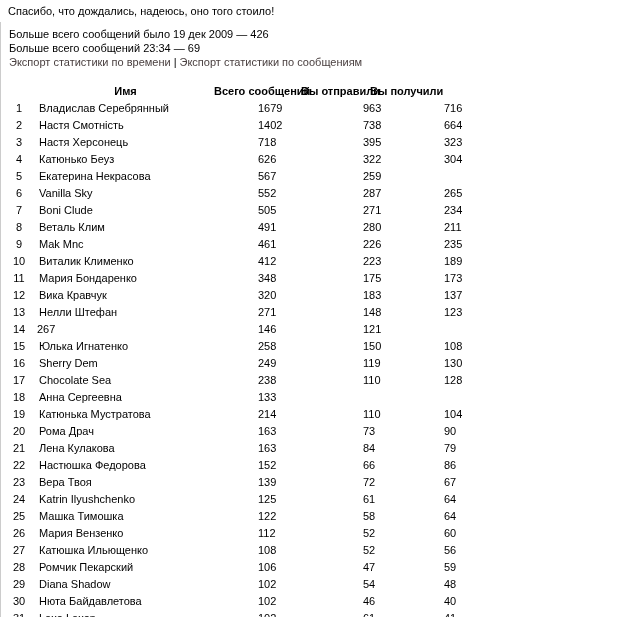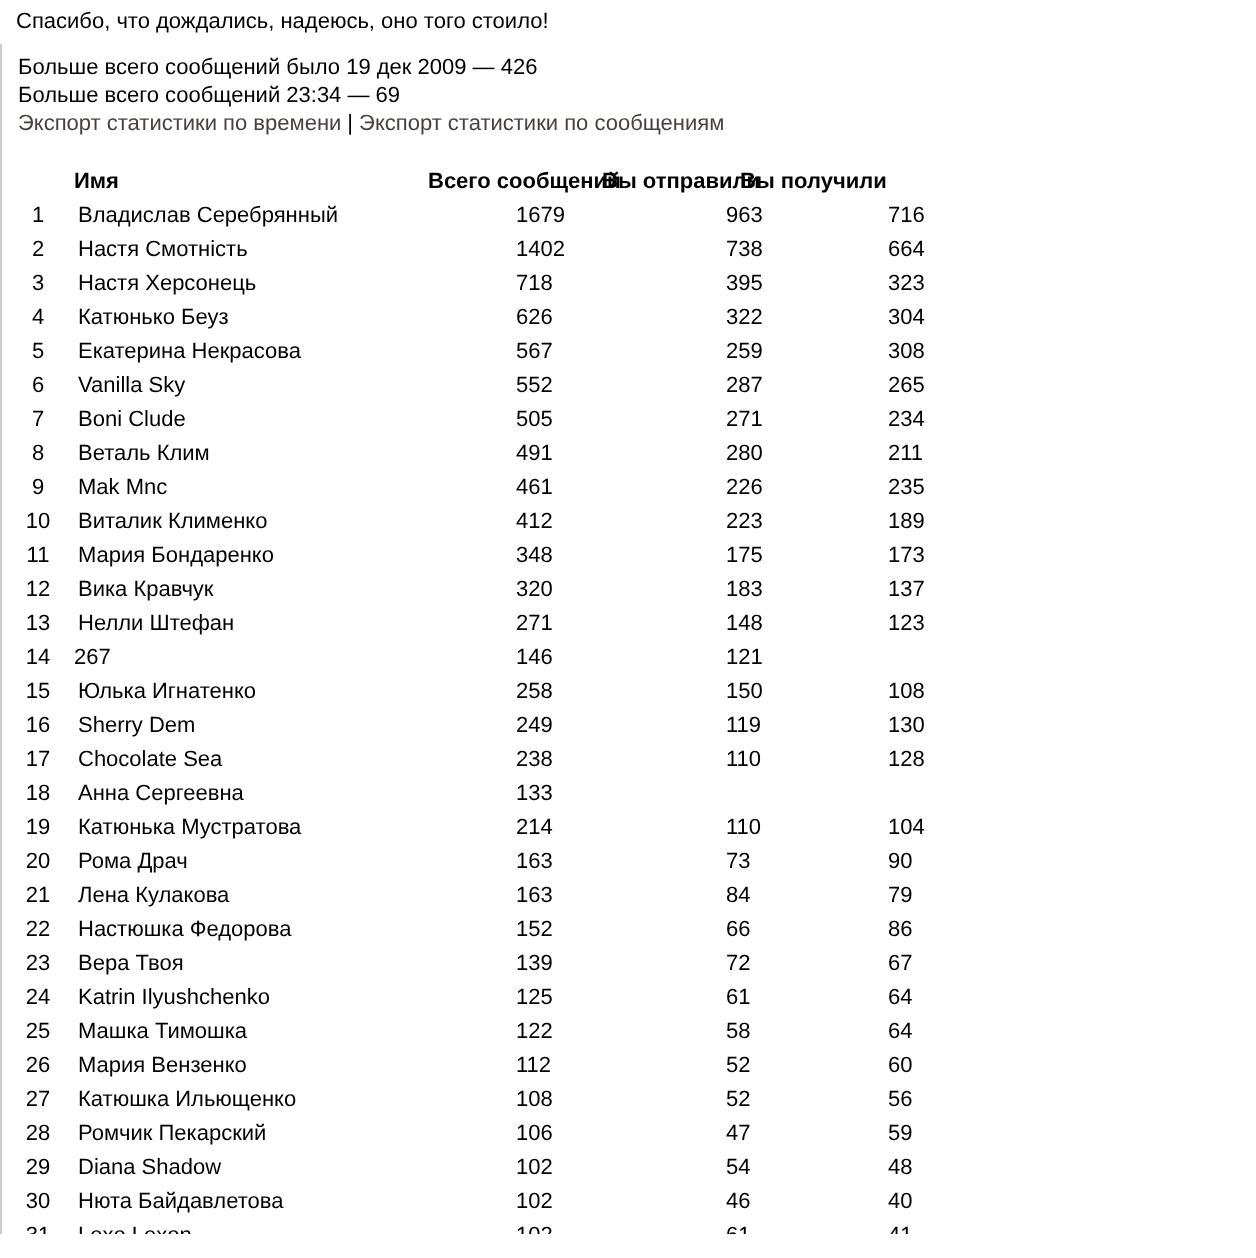--- a/index.html
+++ b/index.html
@@ -60,21 +60,21 @@
     display: grid;
     grid-template-columns: 36px 177px 87px 69px 1fr;
     height: 18px;
     line-height: 18px;
     font-weight: bold;
     white-space: nowrap;
   }
   .c-rank { text-align: center; }
   .c-name { padding-left: 2px; overflow: hidden; }
   .c-num  { text-align: left; }
-  .thead .c-name { padding-left: 0; }
+  .thead .c-name { text-align: center; padding-left: 0; }
 </style>
 </head>
 <body>
 
 <div class="page">
 
   <div class="title">Спасибо, что дождались, надеюсь, оно того стоило!</div>
 
   <div class="content-box">
 
@@ -125,21 +125,20 @@
     <div class="c-num">626</div>
     <div class="c-num">322</div>
     <div class="c-num">304</div>
   </div>
 
   <div class="row">
     <div class="c-rank">5</div>
     <div class="c-name">Екатерина Некрасова</div>
     <div class="c-num">567</div>
     <div class="c-num">259</div>
-    <div class="c-num">308</div>
   </div>
 
   <div class="row">
     <div class="c-rank">6</div>
     <div class="c-name">Vanilla Sky</div>
     <div class="c-num">552</div>
     <div class="c-num">287</div>
     <div class="c-num">265</div>
   </div>
 

